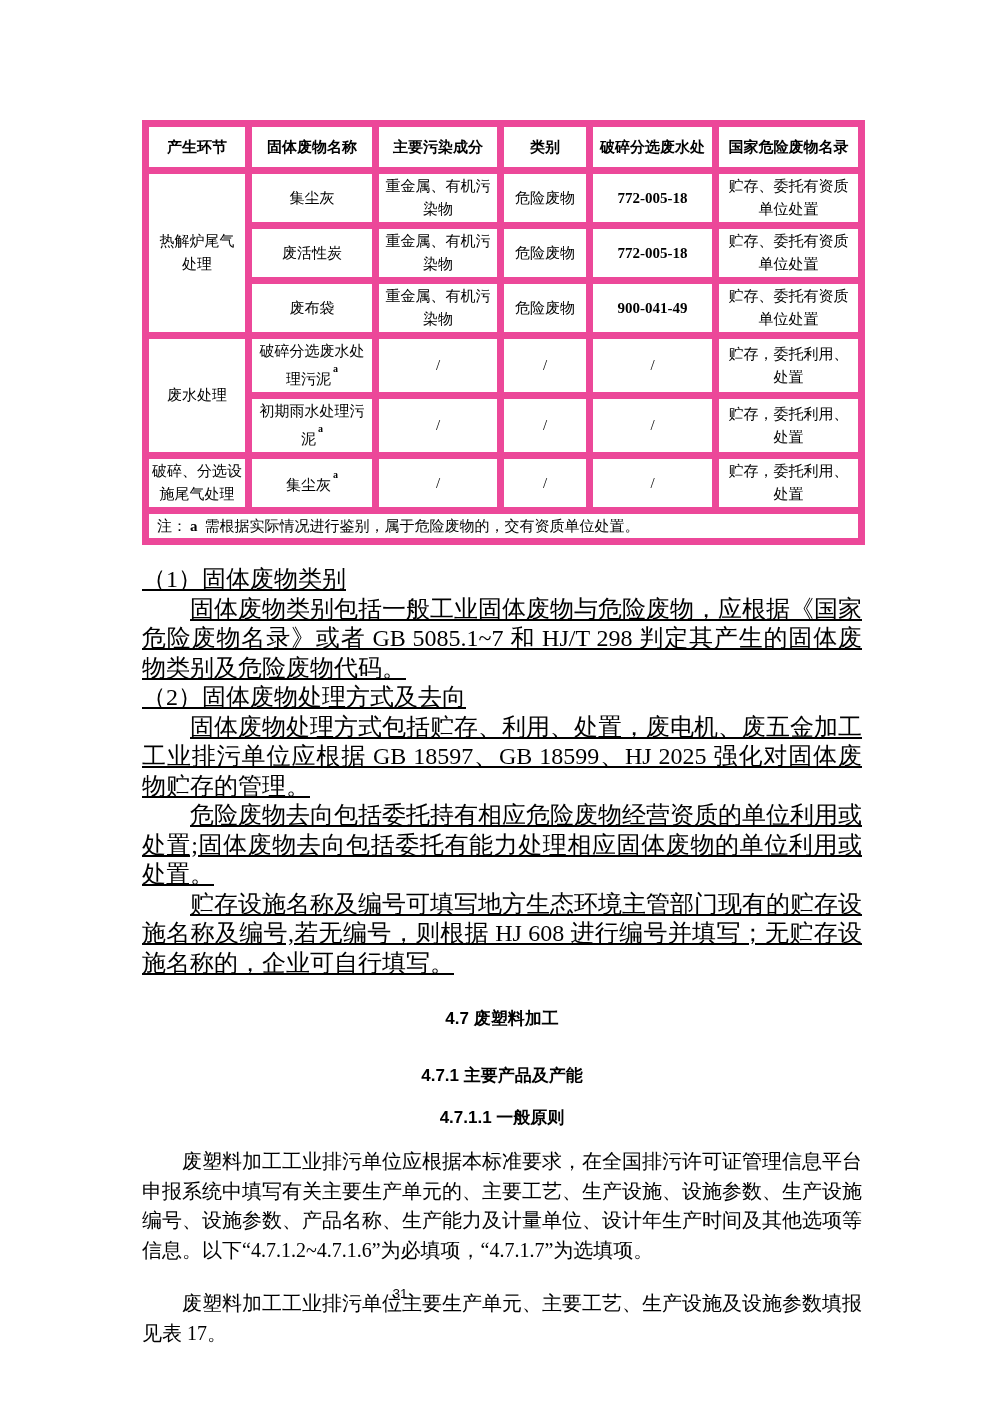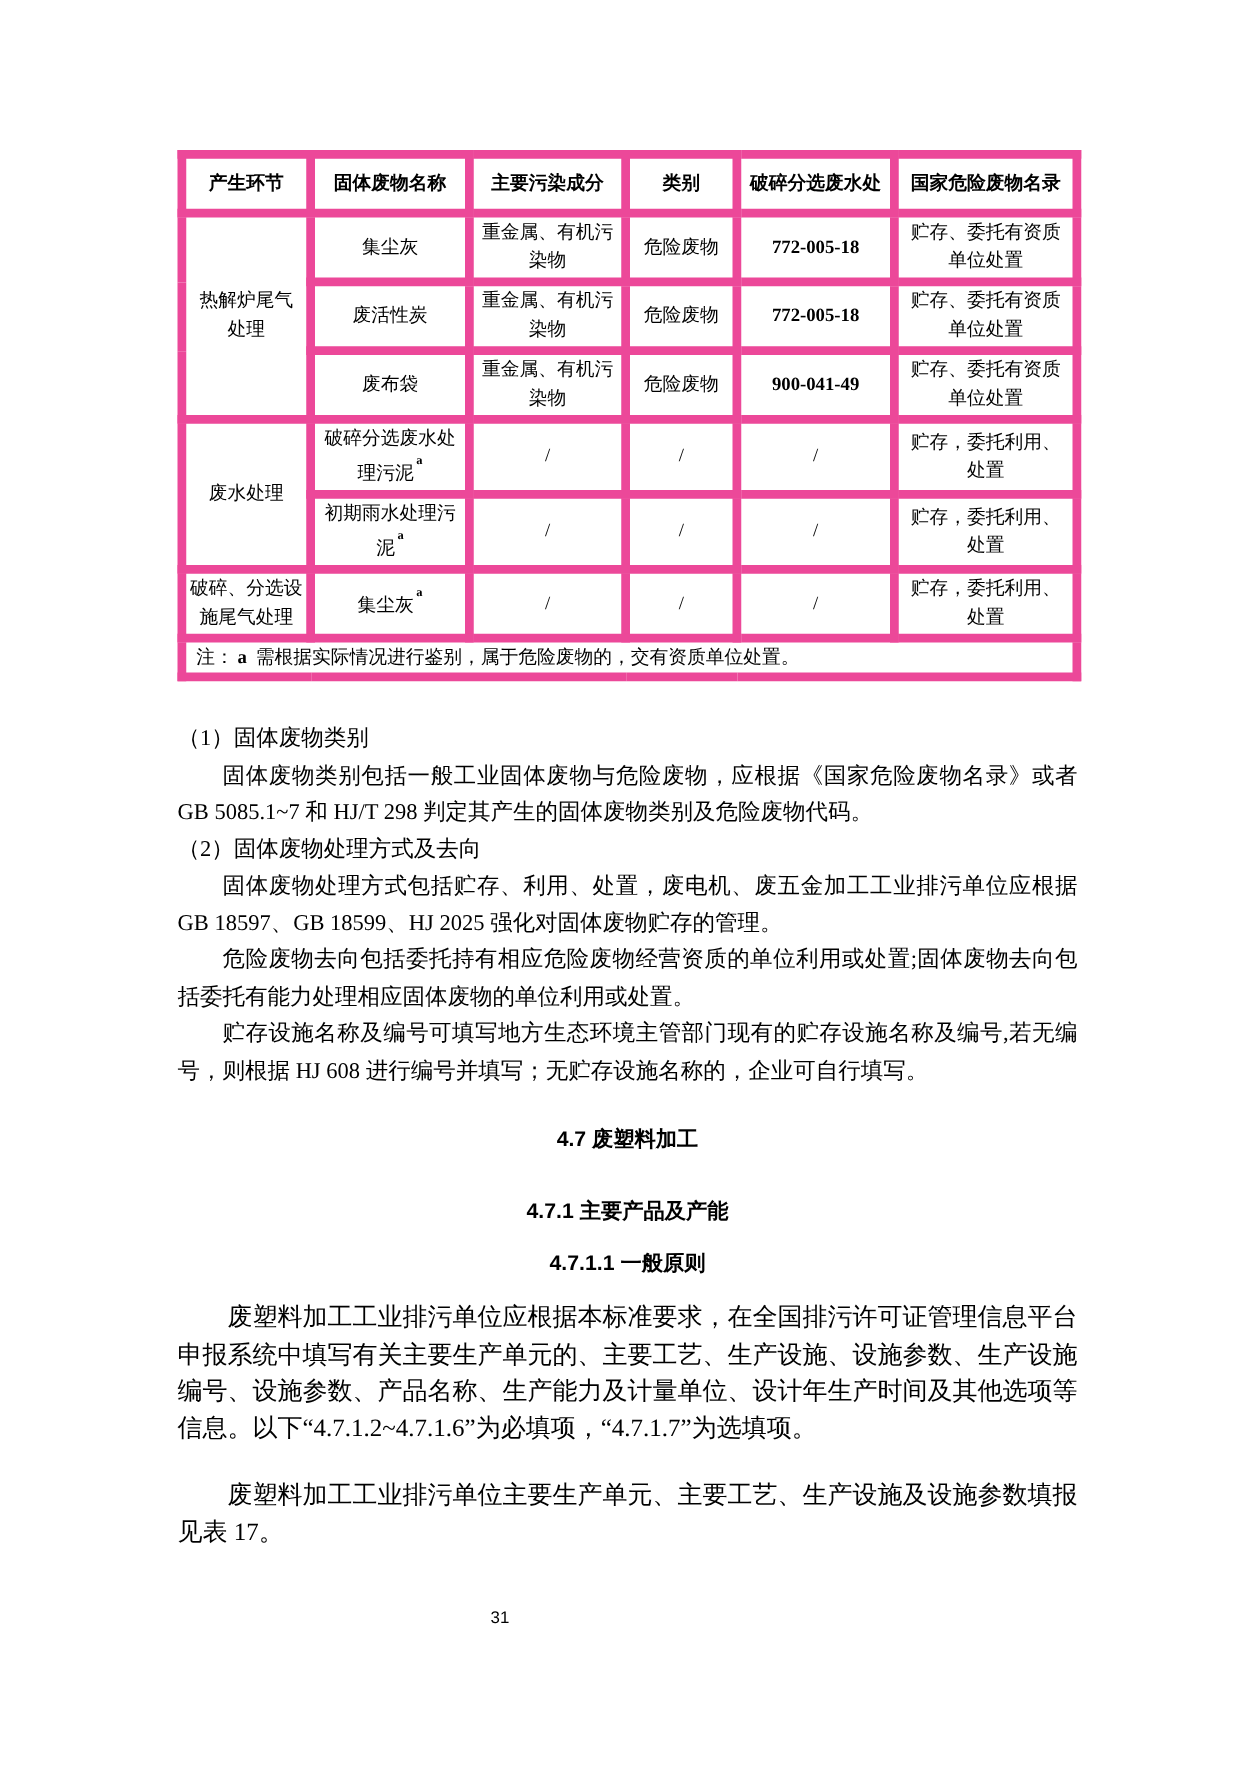--- a/index.html
+++ b/index.html
@@ -45,24 +45,25 @@
     height: 25px;
     text-align: left;
     padding-left: 8px;
     white-space: normal;
     line-height: 22px;
   }
   .note-marker { font-weight: bold; margin: 0 7px 0 3px; }
 
   
   .body-block {
-    margin-top: 31px;
-    font-size: 18px;
+    margin-top: 20px;
+    font-size: 24px;
     line-height: 29.5px;
     text-align: justify;
+    text-decoration: underline;
   }
   .body-block p.item-title { text-indent: 0; }
   .body-block p.para { text-indent: 2em; }
 
   
   .heading {
     font-family: "Liberation Sans", "DejaVu Sans", sans-serif;
     font-weight: 700;
     font-size: 17px;
     line-height: 22px;

